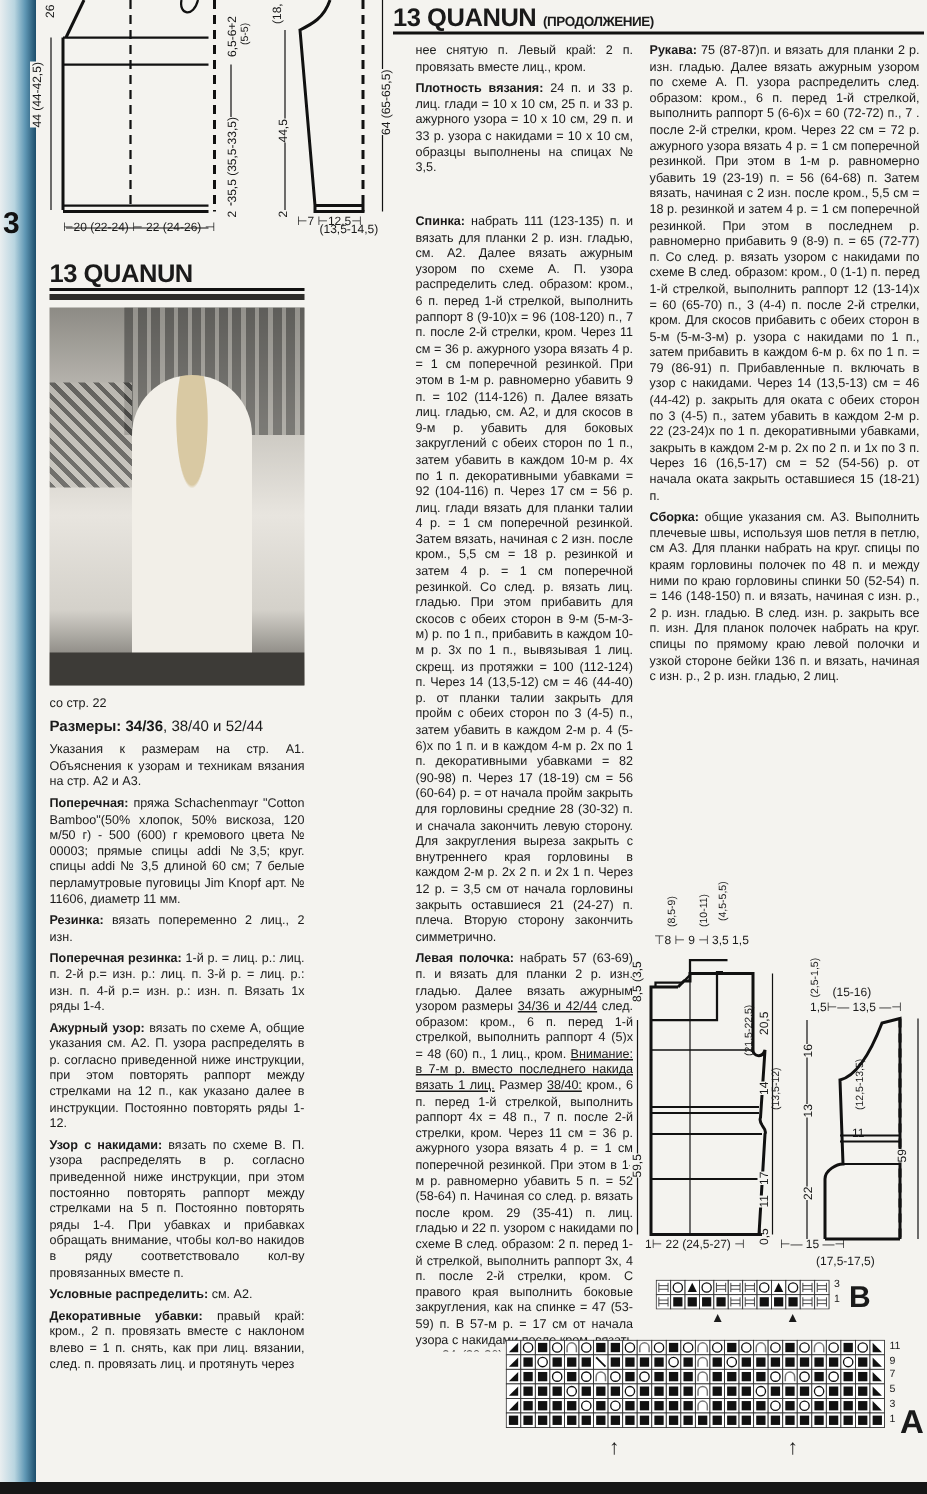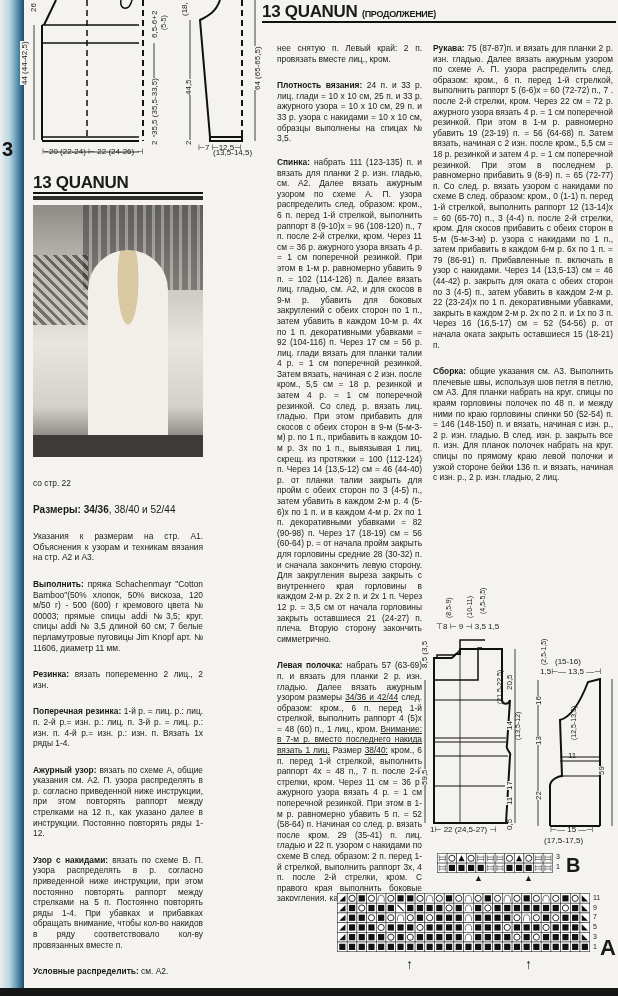--- a/index.html
+++ b/index.html
@@ -1,21 +1,21 @@
 <!DOCTYPE html>
 <html><head>
 <meta charset="utf-8">
 <style>
   html,body{margin:0;padding:0;}
   body{width:618px;height:996px;position:relative;overflow:hidden;background:#f4f3ef;font-family:"Liberation Sans",sans-serif;color:#1a1a1a;}
   .spine{position:absolute;left:0;top:0;width:24px;height:996px;background:linear-gradient(90deg,#e9eef0 0,#b9d5e0 40%,#5f97b4 70%,#1c4d6b 100%);}
   .spine-mark{position:absolute;left:2px;top:138px;font:bold 20px "Liberation Sans",sans-serif;color:#111;}
   .bottom-bar{position:absolute;left:0;bottom:0;width:618px;height:8px;background:#161616;}
   .col{position:absolute;font-size:8.4px;line-height:10.6px;text-align:justify;}
-  .col p{margin:16px 0 4px 0;}
+  .col p{margin:1px 0 4px 0;}
   .col b{font-weight:bold;}
   .u{text-decoration:underline;}
   .title{position:absolute;font:bold 17px "Liberation Sans",sans-serif;letter-spacing:-0.3px;}
   .title small{font-size:9px;font-weight:bold;}
   .rule{position:absolute;height:2px;background:#111;}
   .photo{position:absolute;left:33px;top:205px;width:170px;height:252px;background:linear-gradient(180deg,#8d8b85 0,#c9c6bf 30%,#e8e5df 55%,#d4d1ca 80%,#5f5d58 100%);overflow:hidden;}
   .photo .tiles{position:absolute;right:0;top:0;width:120px;height:85px;background:repeating-linear-gradient(90deg,#3a3a38 0 6px,#9a9892 6px 9px),#555;opacity:.55;}
   .photo .tile2{position:absolute;left:0;top:50px;width:55px;height:70px;background:repeating-linear-gradient(45deg,#2c2c2a 0 3px,#bdbab3 3px 7px);opacity:.6;}
   .photo .figure{position:absolute;left:55px;top:45px;width:80px;height:200px;border-radius:40px 40px 10px 10px;background:radial-gradient(ellipse at 50% 15%,#d9c9a3 0 18%,#f2efe8 19% 100%);}
   .photo .floor{position:absolute;left:0;bottom:0;width:170px;height:22px;background:#3d3b37;}
@@ -71,21 +71,21 @@
   <div class="tiles"></div>
   <div class="tile2"></div>
   <div class="figure"></div>
   <div class="floor"></div>
 </div>
 
 <div class="col" style="left:33px;top:462px;width:170px;">
   <p style="margin-bottom:6px;">со стр. 22</p>
   <p style="font-size:10px;"><b>Размеры:</b> <b>34/36</b><span>, 38/40 и 52/44</span></p>
   <p>Указания к размерам на стр. А1. Объяснения к узорам и техникам вязания на стр. А2 и А3.</p>
-  <p><b>Выполнить:</b> <span>пряжа Schachenmayr "Cotton Bamboo"(50% хлопок, 50% вискоза, 120 м/50 г) - 500 (600) г кремового цвета № 00003; прямые спицы addi №3,5; круг. спицы addi № 3,5 длиной 60 см; 7 белые перламутровые пуговицы Jim Knopf арт. № 11606, диаметр 11 мм.</span></p>
+  <p><b>Поперечная:</b> <span>пряжа Schachenmayr "Cotton Bamboo"(50% хлопок, 50% вискоза, 120 м/50 г) - 500 (600) г кремового цвета № 00003; прямые спицы addi №3,5; круг. спицы addi № 3,5 длиной 60 см; 7 белые перламутровые пуговицы Jim Knopf арт. № 11606, диаметр 11 мм.</span></p>
   <p><b>Резинка:</b> <span>вязать попеременно 2 лиц., 2 изн.</span></p>
   <p><b>Поперечная резинка:</b> <span>1-й р. = лиц. р.: лиц. п. 2-й р.= изн. р.: лиц. п. 3-й р. = лиц. р.: изн. п. 4-й р.= изн. р.: изн. п. Вязать 1х ряды 1-4.</span></p>
   <p><b>Ажурный узор:</b> <span>вязать по схеме А, общие указания см. А2. П. узора распределять в р. согласно приведенной ниже инструкции, при этом повторять раппорт между стрелками на 12 п., как указано далее в инструкции. Постоянно повторять ряды 1-12.</span></p>
   <p><b>Узор с накидами:</b> <span>вязать по схеме В. П. узора распределять в р. согласно приведенной ниже инструкции, при этом постоянно повторять раппорт между стрелками на 5 п. Постоянно повторять ряды 1-4. При убавках и прибавках обращать внимание, чтобы кол-во накидов в ряду соответствовало кол-ву провязанных вместе п.</span></p>
   <p><b>Условные распределить:</b> <span>см. А2.</span></p>
   <p><b>Декоративные убавки:</b> <span>правый край: кром., 2 п. провязать вместе с наклоном влево = 1 п. снять, как при лиц. вязании, след. п. провязать лиц. и протянуть через</span></p>
 </div>
 
 <div class="title" style="left:262px;top:2px;white-space:nowrap;"><span>13 QUANUN</span> <small>(ПРОДОЛЖЕНИЕ)</small></div>
 <div class="rule" style="left:262px;top:21px;width:354px;"></div>
@@ -145,21 +145,21 @@
 
 <div style="position:absolute;left:540px;top:665px;font-size:7px;transform:rotate(-90deg);transform-origin:left top;white-space:nowrap;">(2,5-1,5)</div>
 <div style="position:absolute;left:555px;top:657px;font-size:8px;white-space:nowrap;">(15-16)</div>
 <div style="position:absolute;left:540px;top:667px;font-size:8px;white-space:nowrap;"><span>1,5</span>⊢— <span>13,5</span> —⊣</div>
 <div style="position:absolute;left:534px;top:705px;font-size:8px;transform:rotate(-90deg);transform-origin:left top;background:#f4f3ef;">16</div>
 <div style="position:absolute;left:534px;top:745px;font-size:8px;transform:rotate(-90deg);transform-origin:left top;background:#f4f3ef;">13</div>
 <div style="position:absolute;left:534px;top:800px;font-size:8px;transform:rotate(-90deg);transform-origin:left top;background:#f4f3ef;">22</div>
 <div style="position:absolute;left:568px;top:751px;font-size:8px;">11</div>
 <div style="position:absolute;left:570px;top:740px;font-size:7px;transform:rotate(-90deg);transform-origin:left top;white-space:nowrap;">(12,5-13,5)</div>
 <div style="position:absolute;left:597px;top:775px;font-size:8px;transform:rotate(-90deg);transform-origin:left top;background:#f4f3ef;">59</div>
-<div style="position:absolute;left:550px;top:825px;font-size:8px;white-space:nowrap;">⊢— <span>15</span> —⊣</div>
+<div style="position:absolute;left:520px;top:825px;font-size:8px;white-space:nowrap;">⊢— <span>15</span> —⊣</div>
 <div style="position:absolute;left:544px;top:836px;font-size:8px;white-space:nowrap;">(17,5-17,5)</div>
 
 <svg id="chartB" style="position:absolute;left:437px;top:853px" width="120" height="20">
     <g>
       <rect x="0.5" y="0.5" width="9.6" height="9.6" fill="#fff" stroke="#333" stroke-width="0.6"></rect>
       <path d="M2.2279999999999998 4.1H8.372M2.2279999999999998 6.5H8.372M2.2279999999999998 2.2279999999999998V8.372M8.372 2.2279999999999998V8.372" stroke="#333" stroke-width="0.6" fill="none"></path>
     </g>
     <g>
       <rect x="10.1" y="0.5" width="9.6" height="9.6" fill="#fff" stroke="#333" stroke-width="0.6"></rect>
       <circle cx="14.899999999999999" cy="5.3" r="3.072" fill="none" stroke="#111" stroke-width="0.9"></circle>

